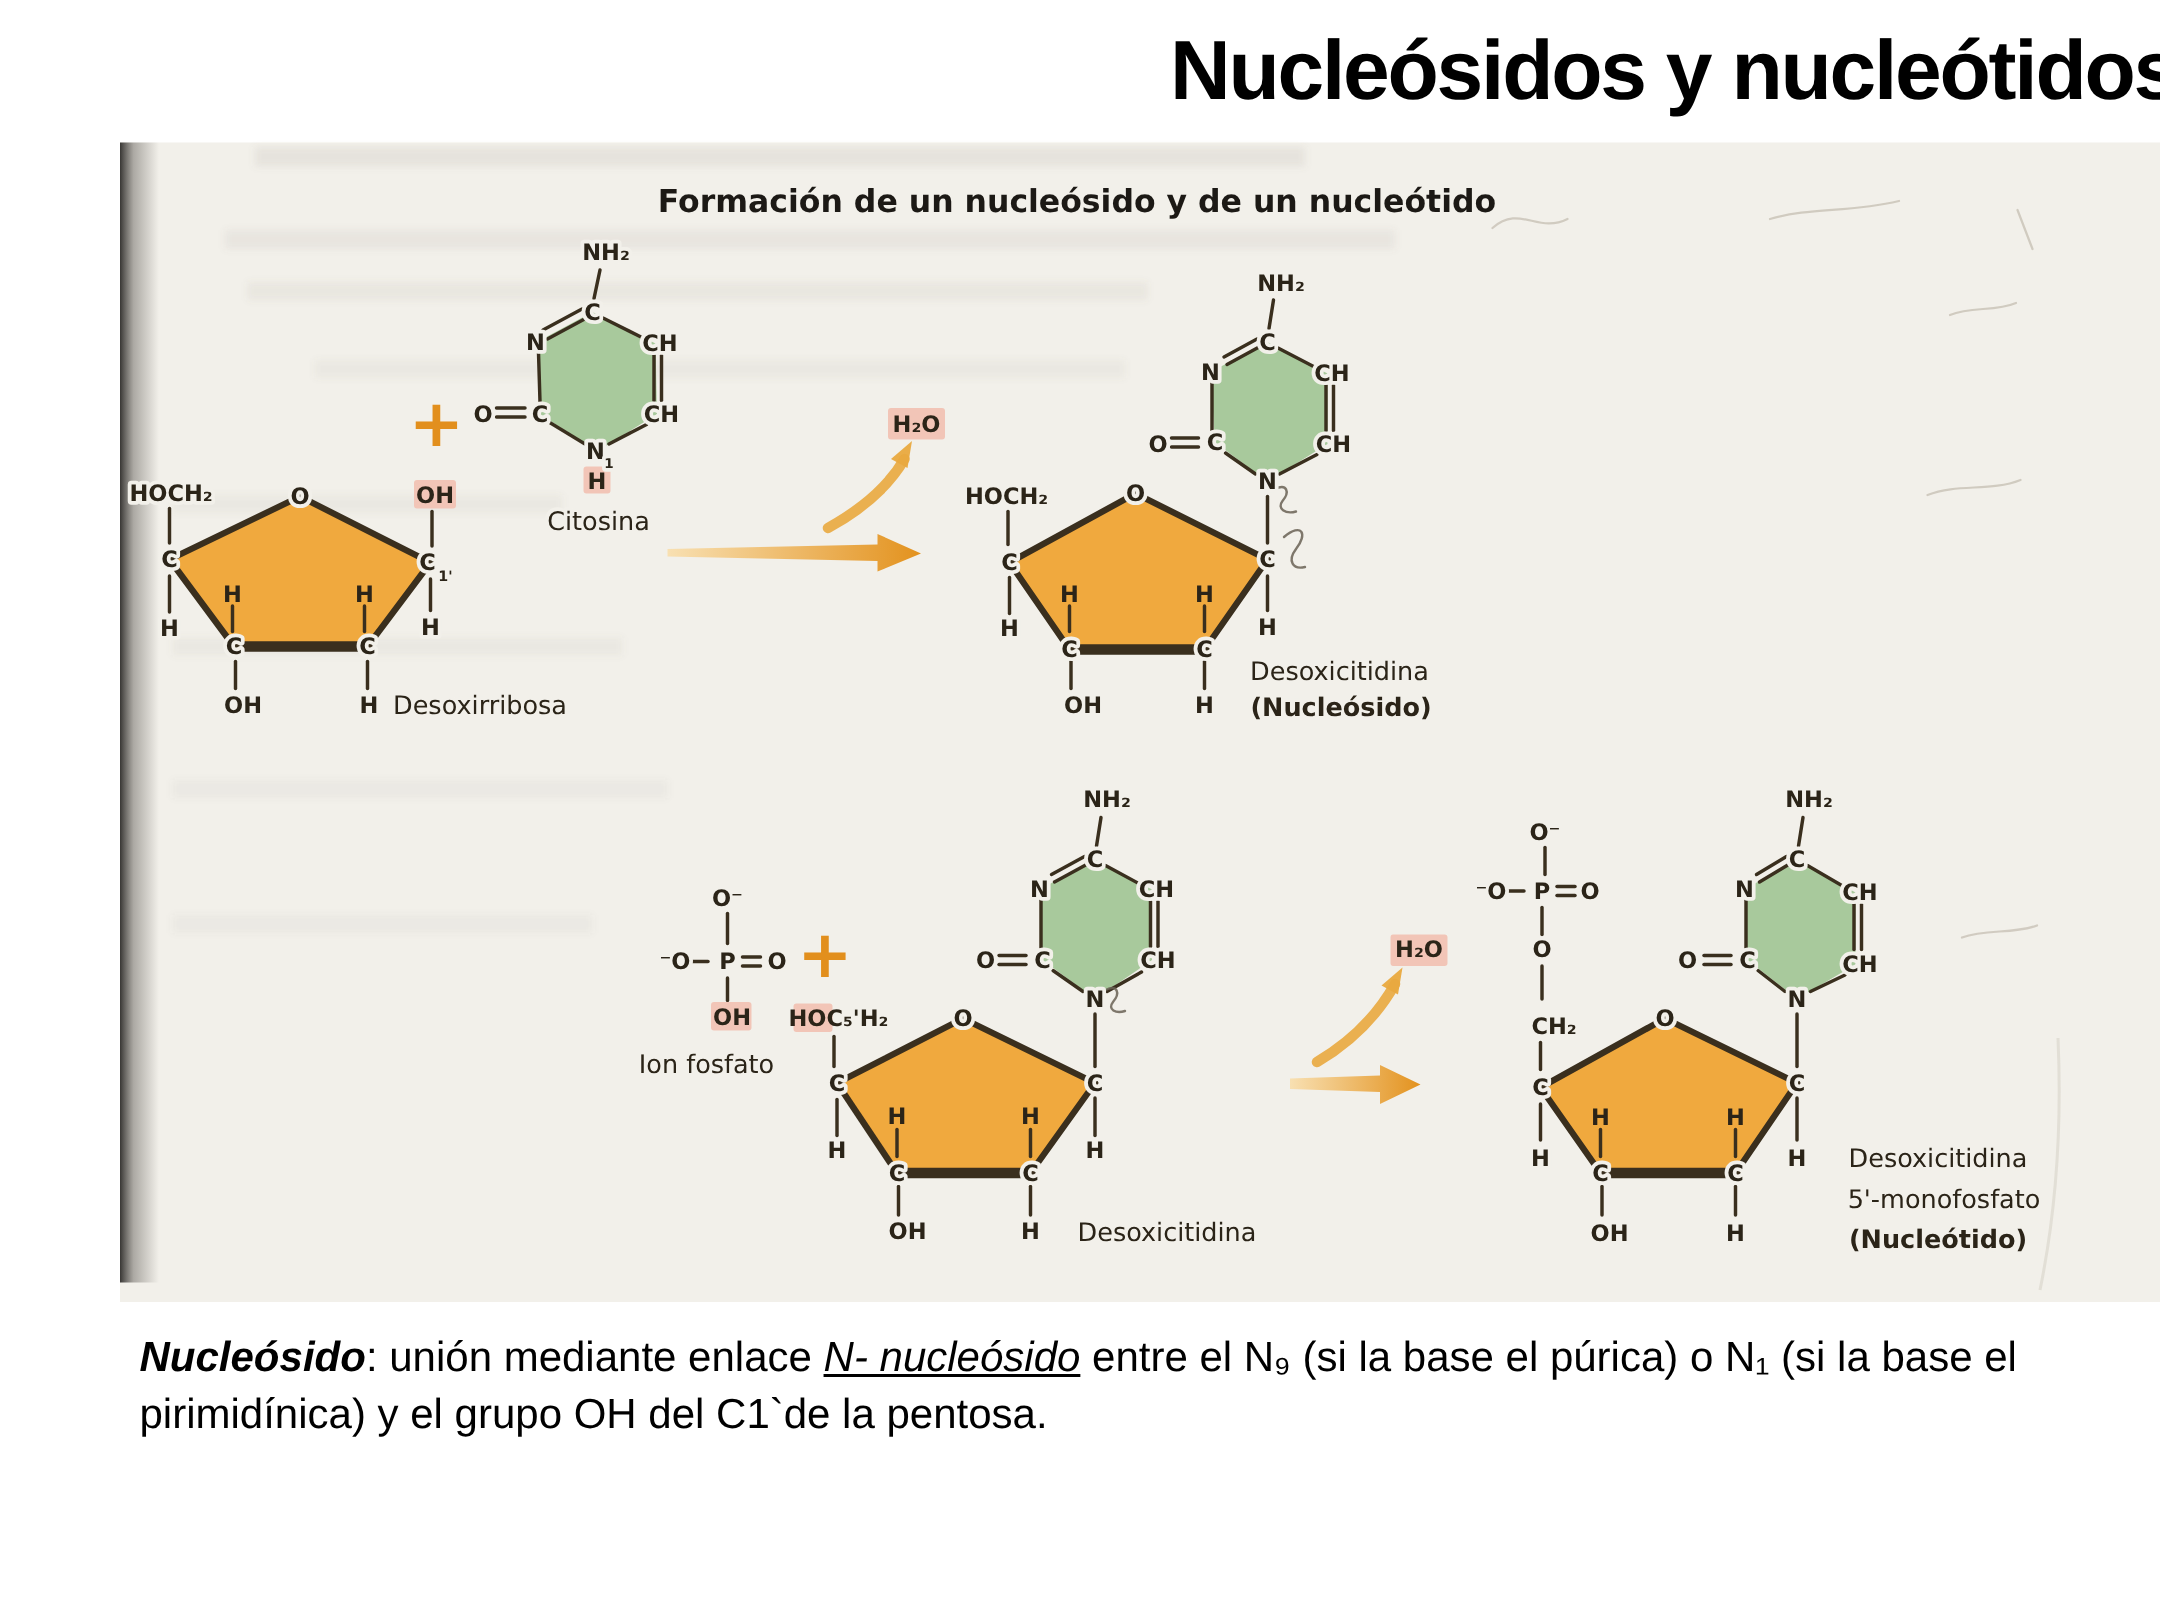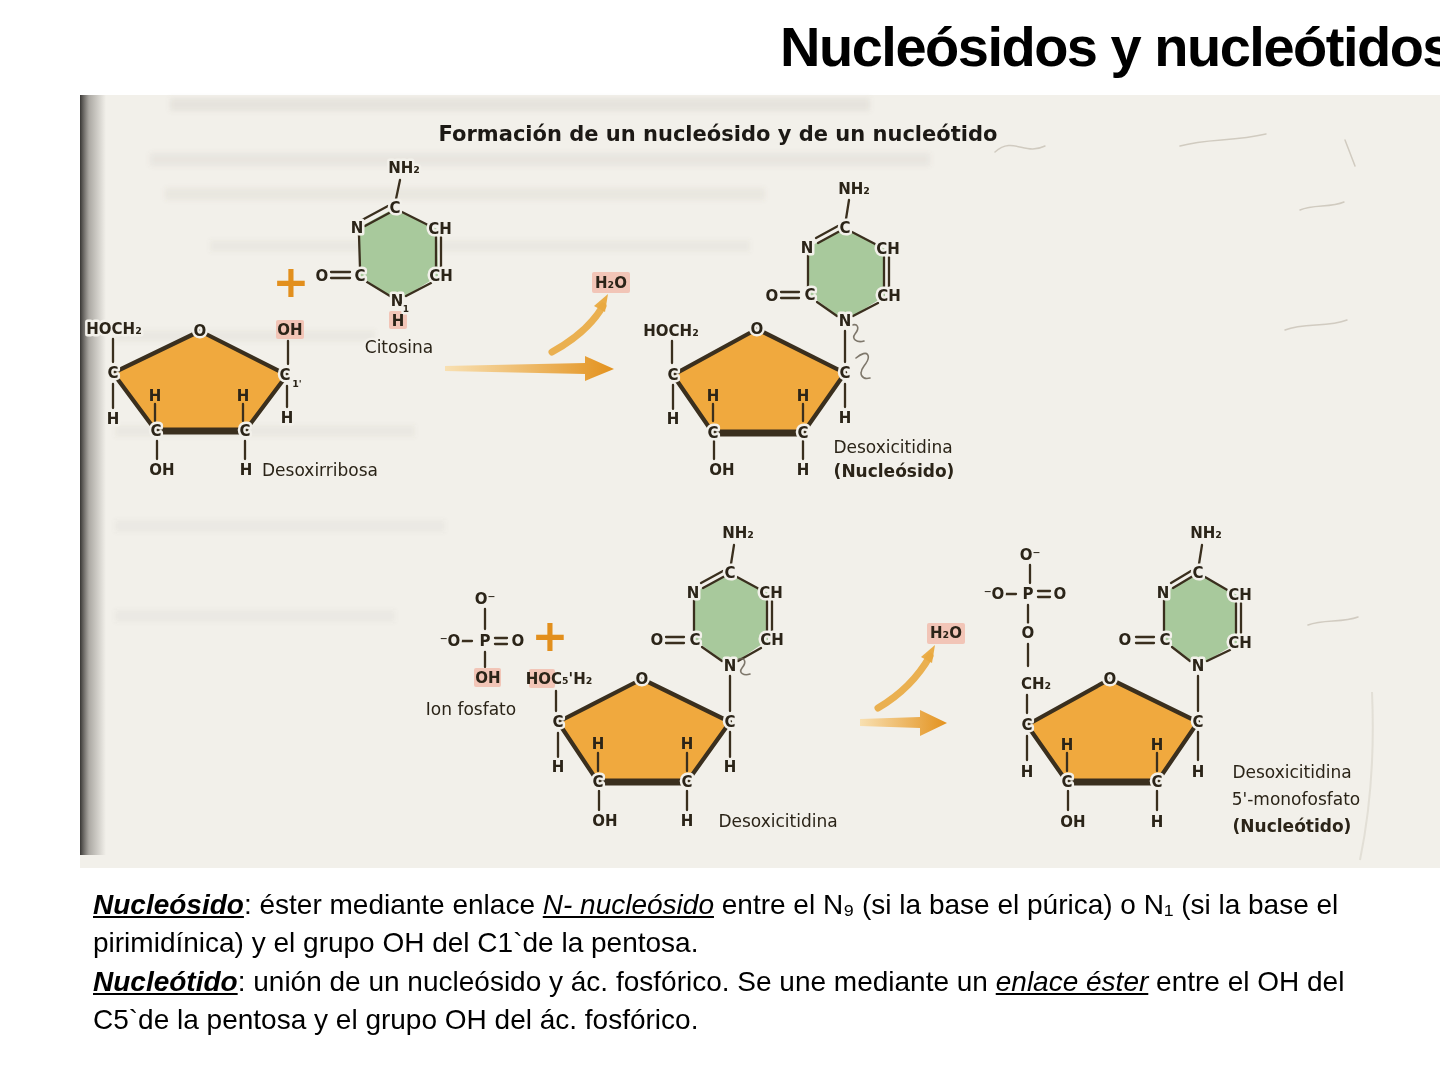--- a/index.html
+++ b/index.html
@@ -14,21 +14,21 @@
     color:#000;z-index:3;
   }
   svg.figure{position:absolute;left:0;top:0;z-index:1;}
   svg text{font-family:"DejaVu Sans",sans-serif;}
   .halo{paint-order:stroke fill;stroke:#f2f0ea;stroke-width:5px;stroke-linejoin:round;}
   .footer{
     position:absolute;left:93px;top:886px;width:1332px;z-index:3;
     font-size:28px;line-height:1.37;color:#000;
   }
   .footer p{margin:0;}
-  .bi{font-weight:700;font-style:italic;text-decoration:underline;}
+  .bi{font-weight:700;font-style:italic;}
   .iu{font-style:italic;text-decoration:underline;}
 </style>
 </head>
 <body>
 
 <h1 class="page-title">Nucleósidos y nucleótidos</h1>
 
 <svg class="figure" width="1440" height="1080" viewBox="0 0 1440 1080">
   <defs>
     <linearGradient id="agrad" x1="0" y1="0" x2="1" y2="0">
@@ -303,15 +303,14 @@
     <text x="1125" y="645" text-anchor="middle" font-size="15" font-weight="600" fill="#2B2418" class="halo">O</text>
     <text x="1165" y="645" text-anchor="middle" font-size="15" font-weight="600" fill="#2B2418" class="halo">C</text>
     <text x="1240" y="648" text-anchor="middle" font-size="15" font-weight="600" fill="#2B2418" class="halo">CH</text>
     <text x="1198" y="671" text-anchor="middle" font-size="15" font-weight="600" fill="#2B2418" class="halo">N</text>
     <text x="1292" y="778" text-anchor="middle" font-size="17" font-weight="400" fill="#2B2418" class="halo">Desoxicitidina</text>
     <text x="1296" y="805" text-anchor="middle" font-size="17" font-weight="400" fill="#2B2418" class="halo">5'-monofosfato</text>
     <text x="1292" y="832" text-anchor="middle" font-size="17" font-weight="700" fill="#2B2418" class="halo">(Nucleótido)</text>
   </svg>
 
 <div class="footer">
-  <p><span class="bi">Nucleósido</span><span>: éster mediante enlace </span><span class="iu">N- nucleósido</span><span> entre el N₉ (si la base el púrica) o N₁ (si la base el pirimidínica) y el grupo OH del C1`de la pentosa.</span></p>
-  <p><span class="bi">Nucleótido</span><span>: unión de un nucleósido y ác. fosfórico. Se une mediante un </span><span class="iu">enlace éster</span><span> entre el OH del C5`de la pentosa y el grupo OH del ác. fosfórico.</span></p>
+  <p><span class="bi">Nucleósido</span><span>: unión mediante enlace </span><span class="iu">N- nucleósido</span><span> entre el N₉ (si la base el púrica) o N₁ (si la base el pirimidínica) y el grupo OH del C1`de la pentosa.</span></p>
 </div>
 
 </body></html>

